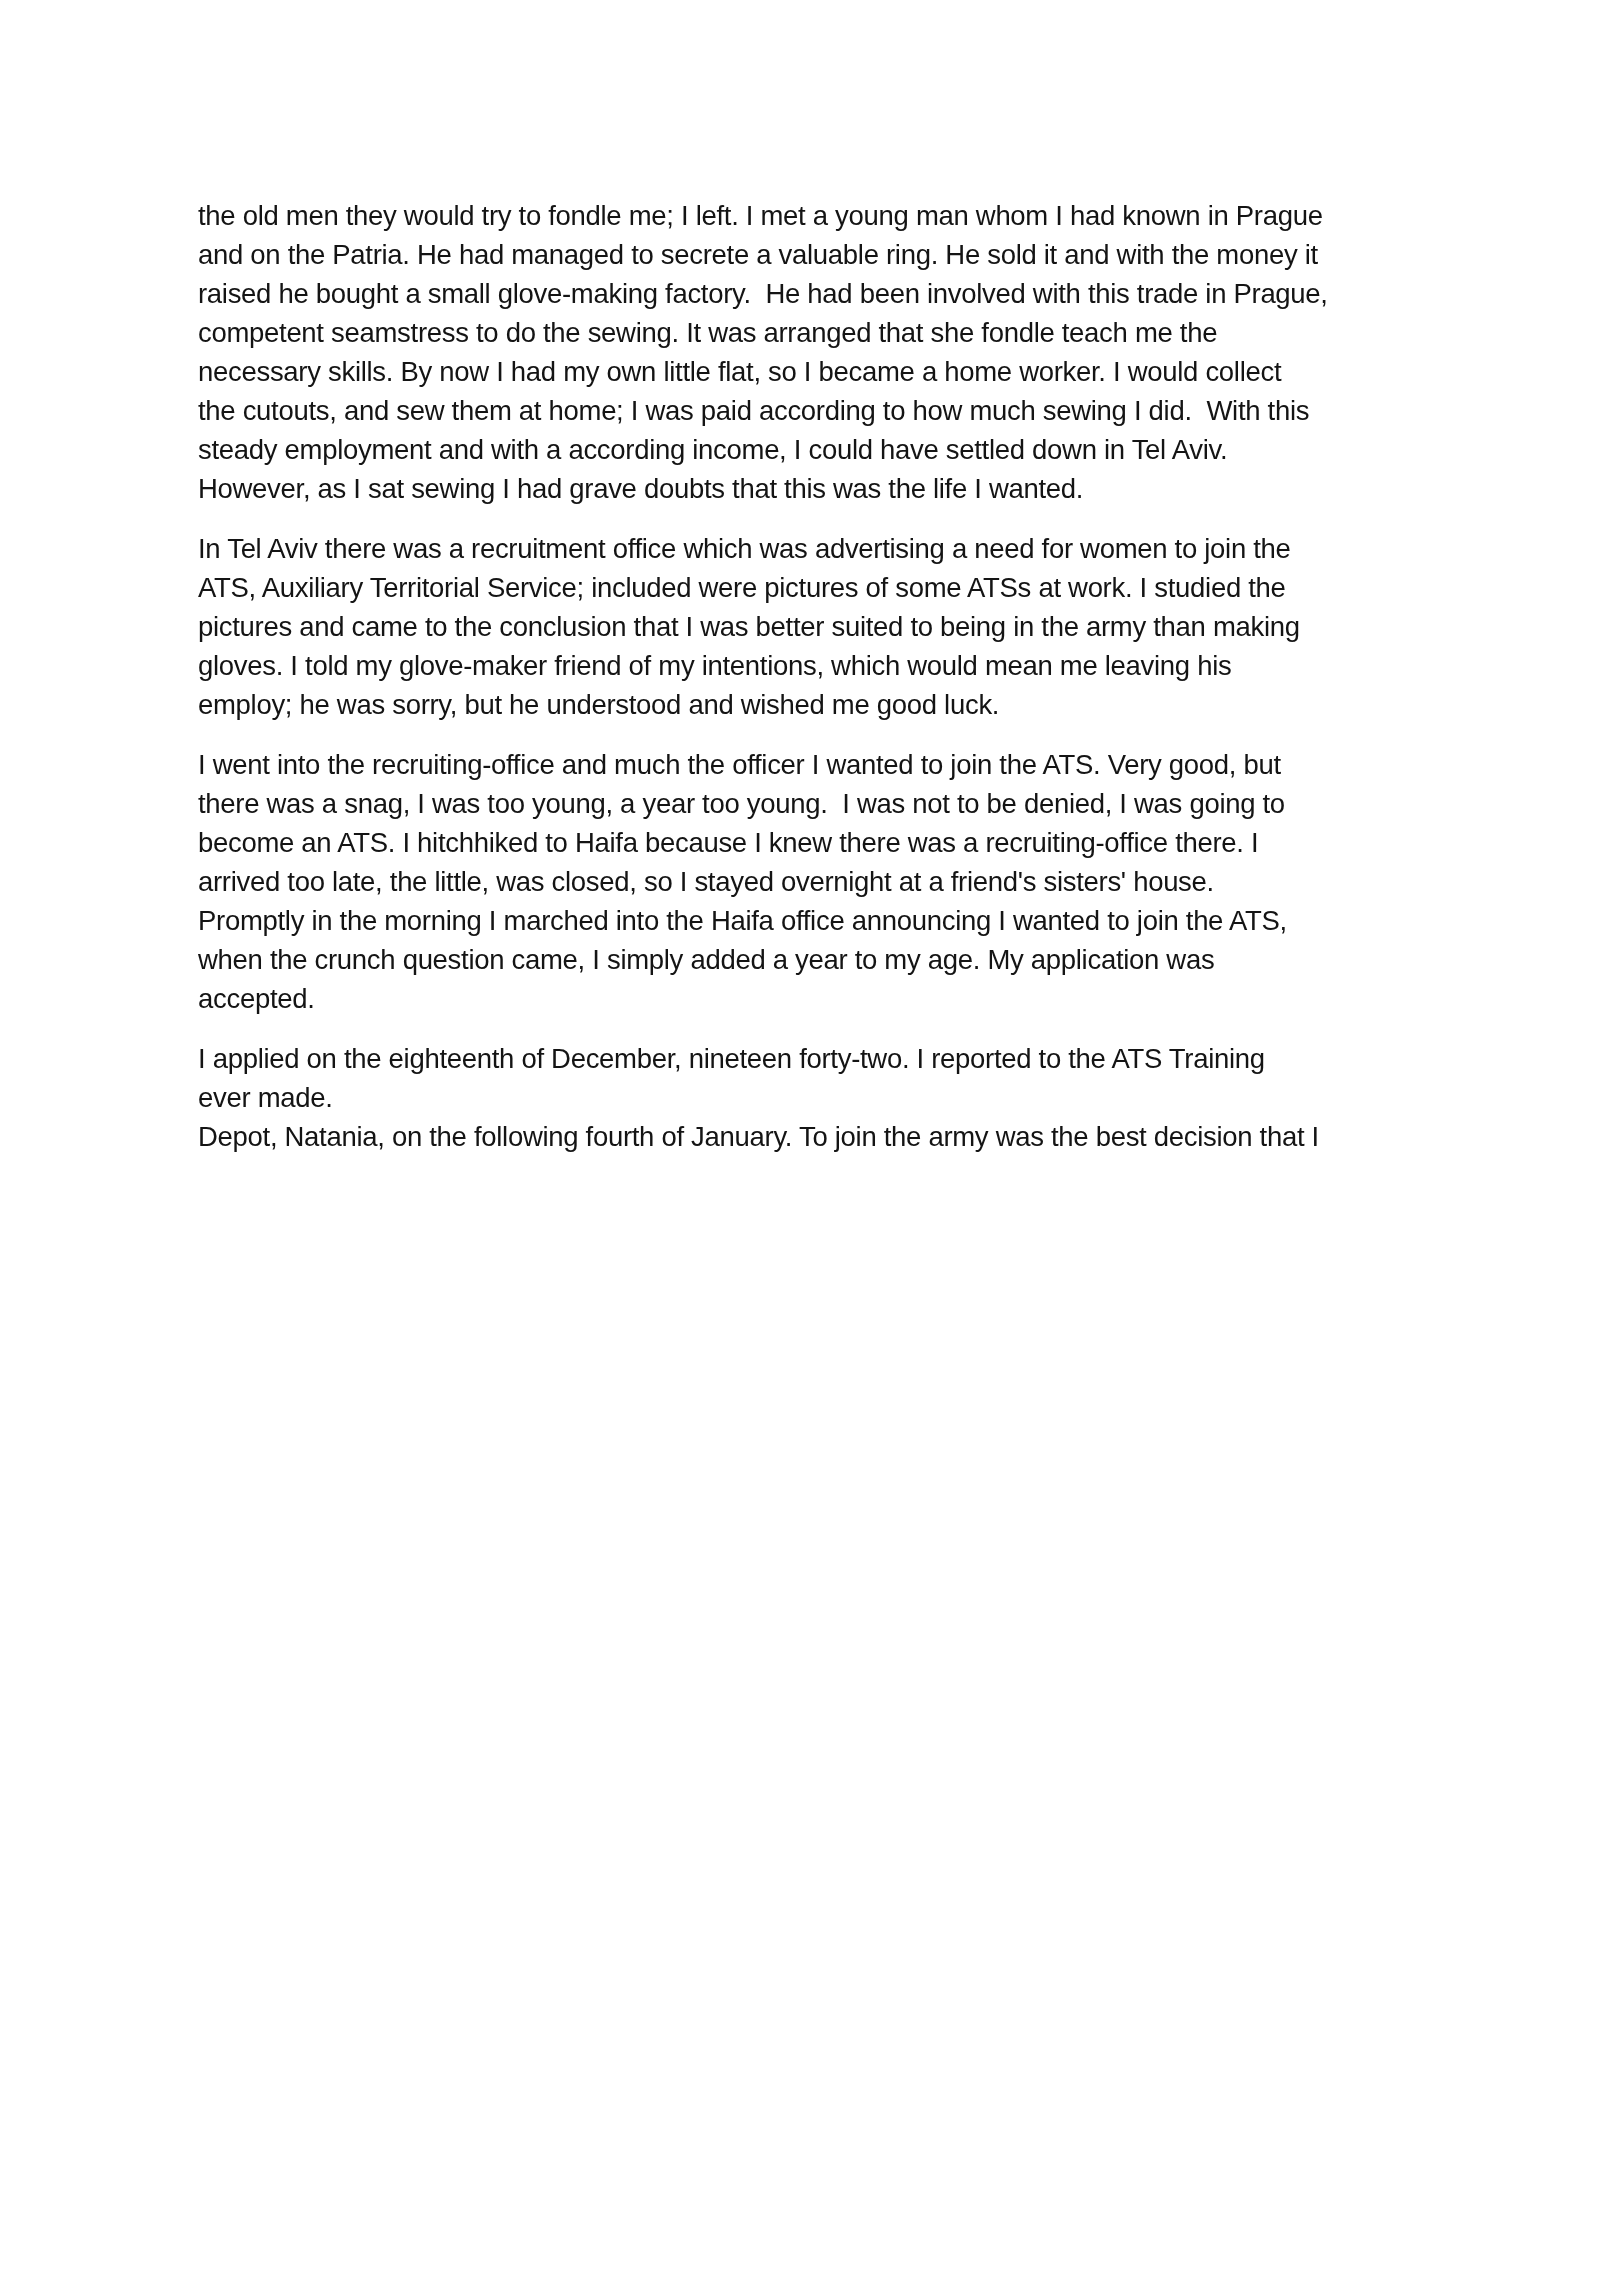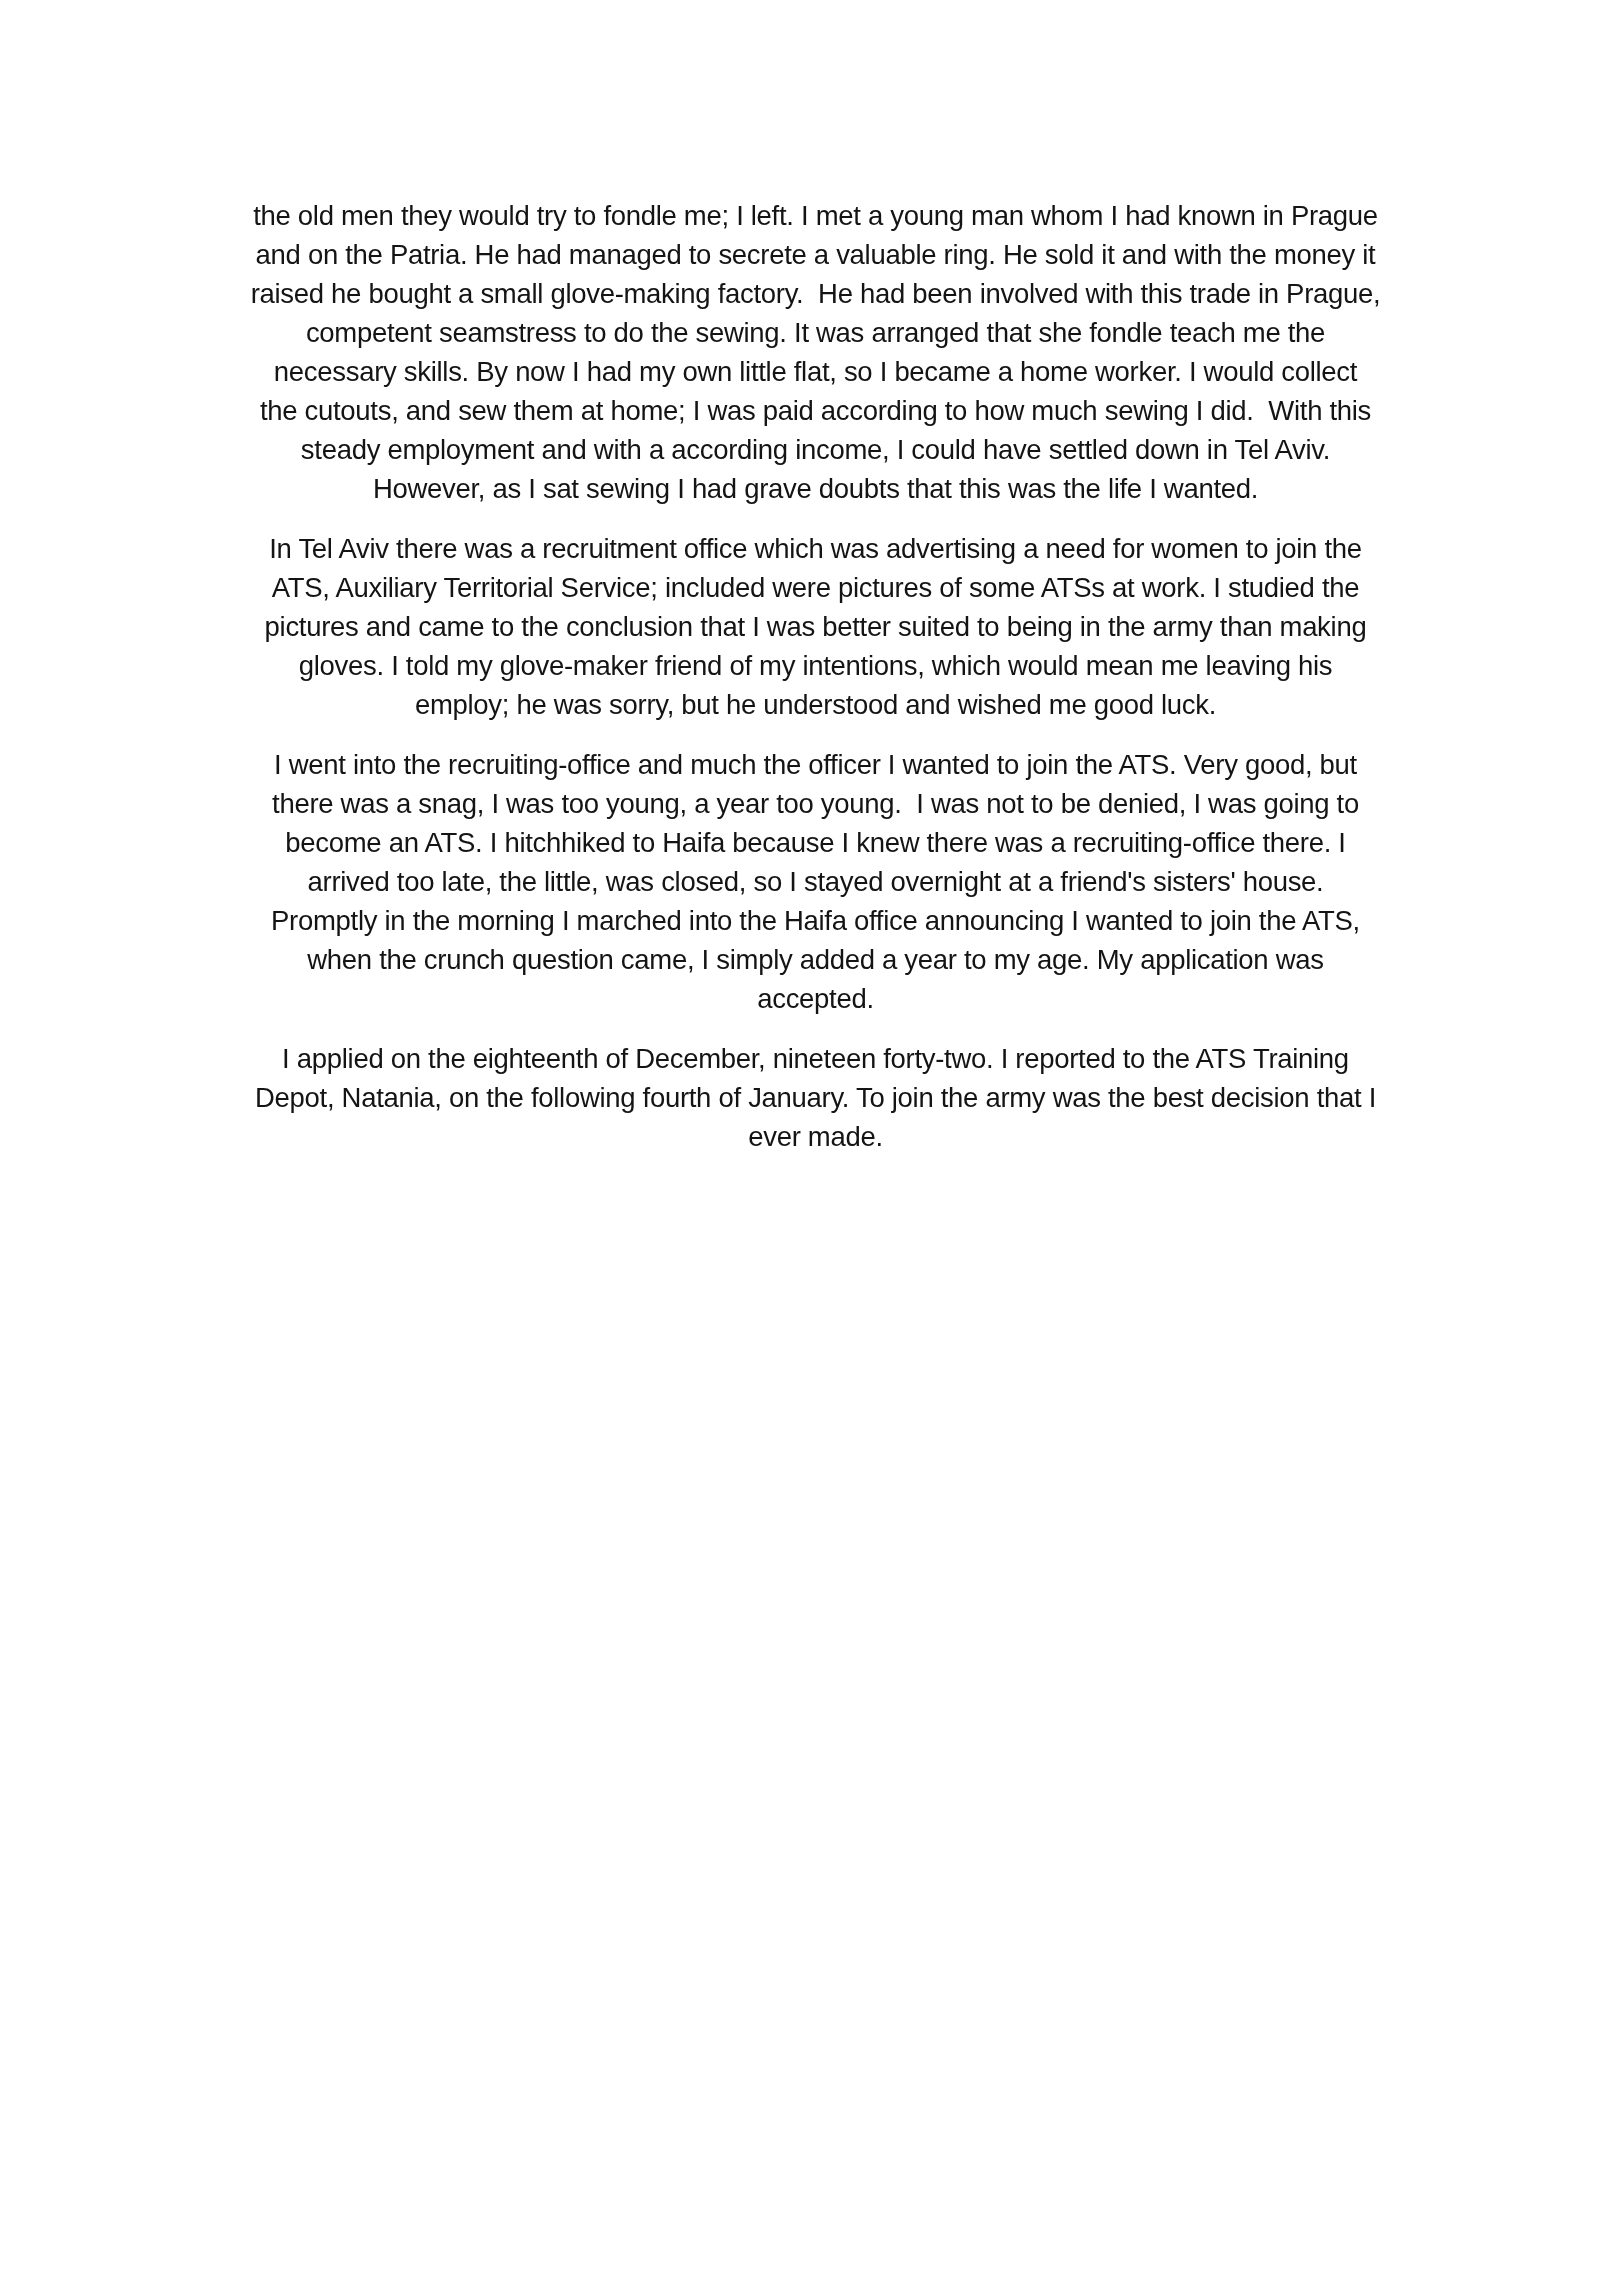--- a/index.html
+++ b/index.html
@@ -16,21 +16,20 @@
     margin: 0 auto;
   }
   .content {
     position: absolute;
     top: 196px;
     left: 198px;
     right: 190px;
   }
   .para {
     margin: 0 0 21px 0;
-    text-align: center;
   }
   .line {
     font-family: "Liberation Sans", "DejaVu Sans", sans-serif;
     font-size: 27.5px;
     line-height: 39px;
     font-weight: 400;
     color: #141414;
     letter-spacing: -0.3px;
     white-space: pre;
   }
@@ -65,19 +64,19 @@
       <div class="line">there was a snag, I was too young, a year too young.  I was not to be denied, I was going to</div>
       <div class="line">become an ATS. I hitchhiked to Haifa because I knew there was a recruiting-office there. I</div>
       <div class="line">arrived too late, the little, was closed, so I stayed overnight at a friend's sisters' house.</div>
       <div class="line">Promptly in the morning I marched into the Haifa office announcing I wanted to join the ATS,</div>
       <div class="line">when the crunch question came, I simply added a year to my age. My application was</div>
       <div class="line">accepted.</div>
     </div>
 
     <div class="para">
       <div class="line">I applied on the eighteenth of December, nineteen forty-two. I reported to the ATS Training</div>
+      <div class="line">ever made.</div>
       <div class="line">Depot, Natania, on the following fourth of January. To join the army was the best decision that I</div>
-      <div class="line">ever made.</div>
     </div>
 
   </div>
 </div>
 
 
 </body></html>

